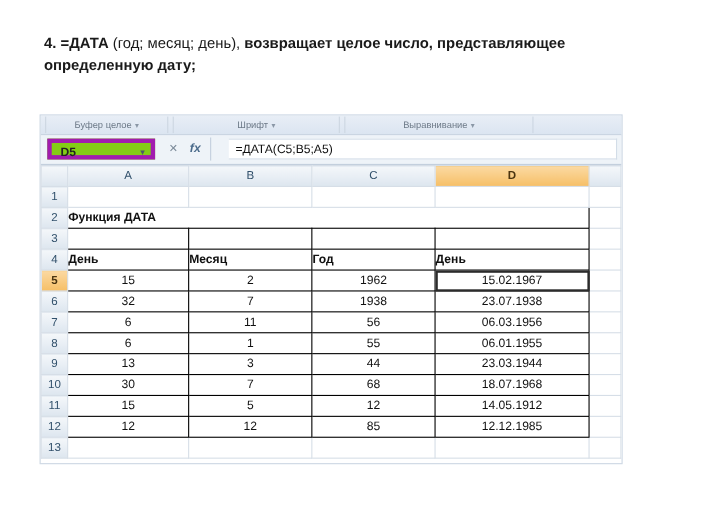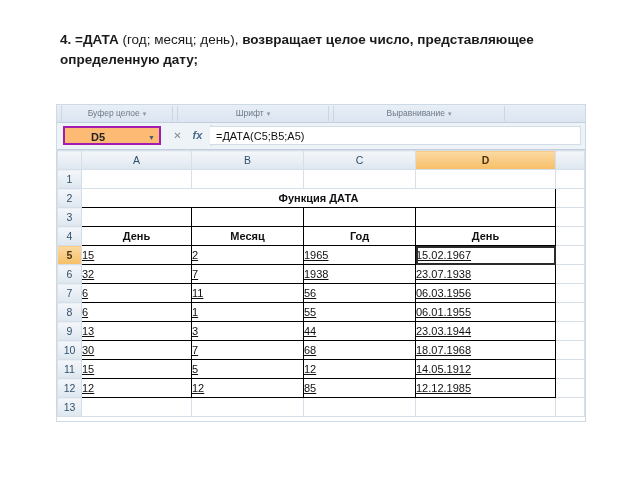--- a/index.html
+++ b/index.html
@@ -11,21 +11,20 @@
     height: 480px;
     background: #ffffff;
     font-family: "Liberation Sans", sans-serif;
     overflow: hidden;
   }
   .slide {
     position: relative;
     width: 601px;
     height: 480px;
     background: #ffffff;
-    margin-left: 20px;
   }
 
   
   .title-block {
     position: absolute;
     left: 40px;
     top: 30px;
     width: 560px;
     font-size: 13.5px;
     line-height: 1.45;
@@ -80,27 +79,27 @@
     height: 26px;
     background: #eef3f8;
     border-bottom: 1px solid #c3cfdd;
   }
   .name-box {
     position: absolute;
     left: 6px;
     top: 3px;
     width: 98px;
     height: 19px;
-    background: #fdba74;
-    border: 2px solid #a21caf;
+    background: #84cc16;
+    border: 4px solid #a21caf;
     font-size: 11px;
     font-weight: bold;
     color: #222;
     line-height: 19px;
-    padding-left: 26px;
+    padding-left: 8px;
     box-sizing: border-box;
   }
   .name-box-caret {
     position: absolute;
     right: 4px;
     top: 0;
     font-size: 7px;
     color: #4a5a6a;
     line-height: 19px;
   }
@@ -119,21 +118,21 @@
   .fb-sep {
     position: absolute;
     left: 154px;
     top: 2px;
     width: 1px;
     height: 21px;
     background: #c3cfdd;
   }
   .formula-input {
     position: absolute;
-    left: 153px;
+    left: 171px;
     top: 3px;
     right: 4px;
     height: 19px;
     background: #ffffff;
     border: 1px solid #d3dde8;
     border-left: none;
     font-size: 11px;
     color: #111;
     line-height: 19px;
     padding-left: 6px;
@@ -188,22 +187,22 @@
   .rowhead.sel {
     background: linear-gradient(#fbd9a2, #f6bf66);
     color: #4a3410;
     font-weight: bold;
   }
   td.cell {
     background: #ffffff;
     color: #111;
     padding: 0 4px;
   }
-  td.num { text-align: left; text-decoration: underline; }
-  td.ctr { text-align: center; font-weight: bold; }
+  td.num { text-align: center; }
+  td.ctr { font-weight: bold; }
   td.blank { border: 1px solid #e3e9f0; }
 
   
   .bt-l { border-left: 2px solid #000 !important; }
   .bt-r { border-right: 2px solid #000 !important; }
   .bt-t { border-top: 2px solid #000 !important; }
   .bt-b { border-bottom: 2px solid #000 !important; }
   .box { border: 1px solid #000 !important; }
 
   
@@ -301,21 +300,21 @@
           <td class="cell ctr box">Месяц</td>
           <td class="cell ctr box">Год</td>
           <td class="cell ctr box bt-r">День</td>
           <td class="cell blank"></td>
         </tr>
 
         <tr>
           <td class="rowhead sel">5</td>
           <td class="cell num box bt-l">15</td>
           <td class="cell num box">2</td>
-          <td class="cell num box">1965</td>
+          <td class="cell num box">1962</td>
           <td class="cell num box bt-r active">15.02.1967</td>
           <td class="cell blank"></td>
         </tr>
 
         <tr>
           <td class="rowhead">6</td>
           <td class="cell num box bt-l">32</td>
           <td class="cell num box">7</td>
           <td class="cell num box">1938</td>
           <td class="cell num box bt-r">23.07.1938</td>

